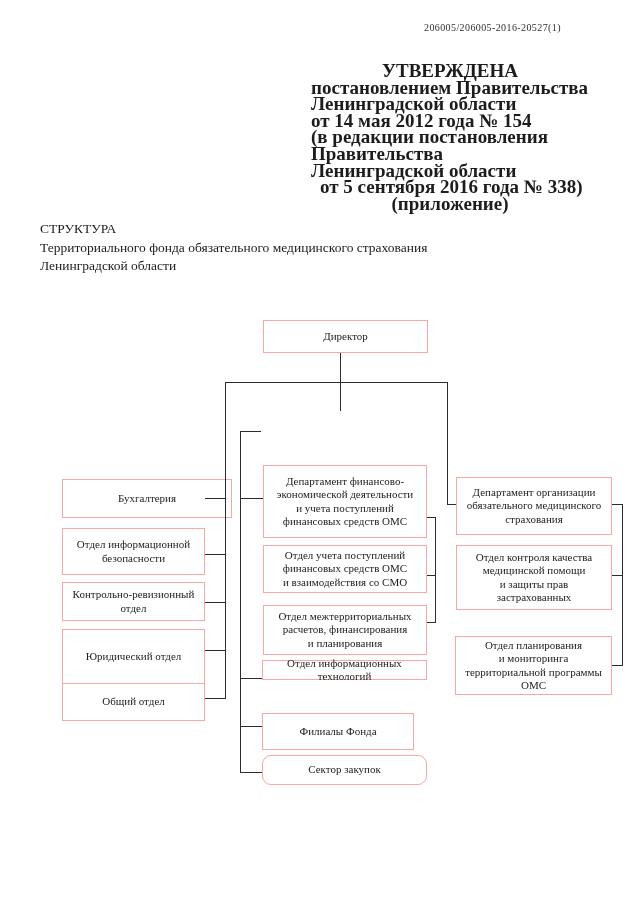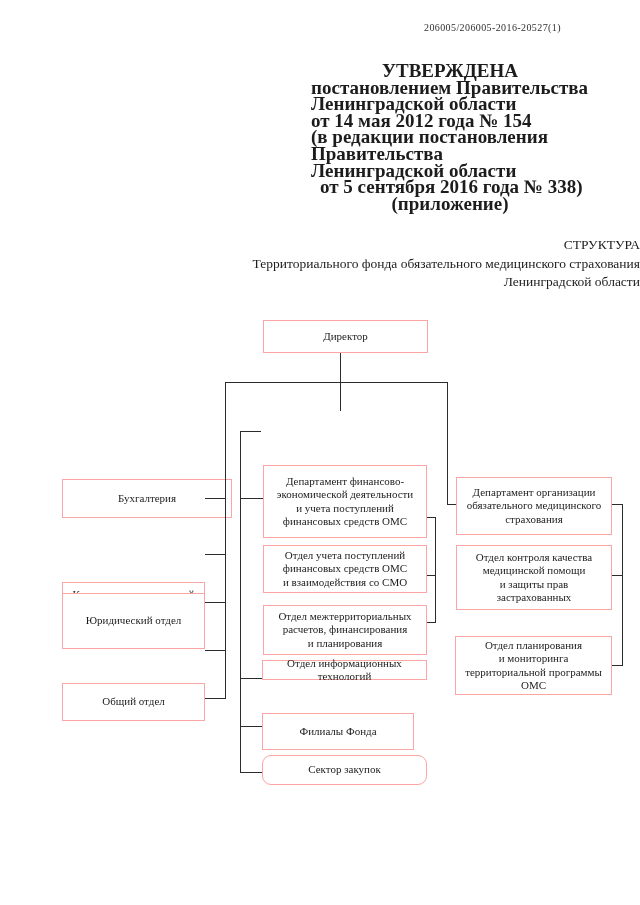--- a/index.html
+++ b/index.html
@@ -13,22 +13,22 @@
     position:absolute; left:424px; top:22px;
     font-size:10px; letter-spacing:0.4px; color:#2f2f2f;
   }
   .approval {
     position:absolute; left:311px; top:63px; width:278px;
     font-size:19px; line-height:16.6px;font-weight:bold;
   }
   .approval .center { text-align:center; }
   .approval .indent { padding-left:9px; }
   .title-block {
-    position:absolute; left:40px; top:236px; width:600px;
-    text-align:right; font-size:13.5px; line-height:18.5px;
+    position:absolute; left:40px; top:220px; width:600px;
+    text-align:left; font-size:13.5px; line-height:18.5px;
   }
   .box {
     position:absolute; box-sizing:border-box;
     border:1px solid #fca5a5; background:#ffffff;
     display:flex; align-items:center; justify-content:center;
     text-align:center; font-size:11px; line-height:13.2px;
     padding:2px 3px; white-space:pre-line;
   }
   .box.top-align { align-items:flex-start; padding-top:6px; }
   .ln { position:absolute; background:#2c2c2c; }
@@ -56,23 +56,25 @@
   <div class="title-block">
     <div>СТРУКТУРА</div>
     <div>Территориального фонда обязательного медицинского страхования</div>
     <div>Ленинградской области</div>
   </div>
 
   <div class="box" style="left:263px;top:320px;width:165px;height:33px;">Директор</div>
 
 
   <div class="box" style="left:62px;top:479px;width:170px;height:39px;">Бухгалтерия</div>
+  <div class="box" style="left:62px;top:528px;width:143px;height:47px;">Отдел информационной
+безопасности</div>
   <div class="box" style="left:62px;top:582px;width:143px;height:39px;">Контрольно-ревизионный
 отдел</div>
-  <div class="box" style="left:62px;top:593px;width:143px;height:56px;">Юридический отдел</div>
+  <div class="box" style="left:62px;top:629px;width:143px;height:56px;">Юридический отдел</div>
   <div class="box" style="left:62px;top:683px;width:143px;height:38px;">Общий отдел</div>
 
   <div class="box" style="left:263px;top:465px;width:164px;height:73px;">Департамент финансово-
 экономической деятельности
 и учета поступлений
 финансовых средств ОМС</div>
   <div class="box" style="left:263px;top:545px;width:164px;height:48px;">Отдел учета поступлений
 финансовых средств ОМС
 и взаимодействия со СМО</div>
   <div class="box" style="left:263px;top:605px;width:164px;height:50px;">Отдел межтерриториальных

